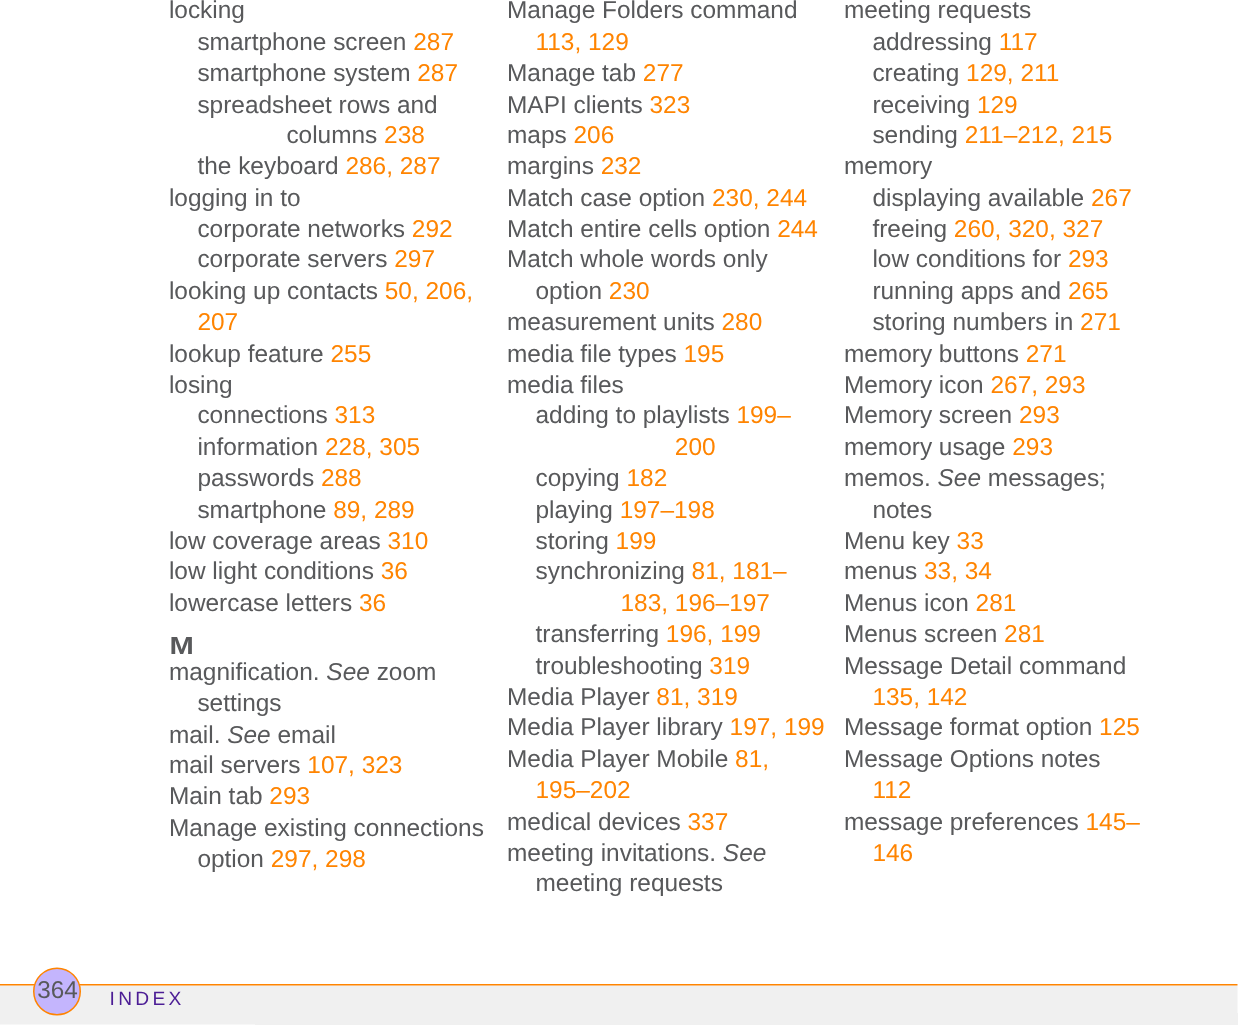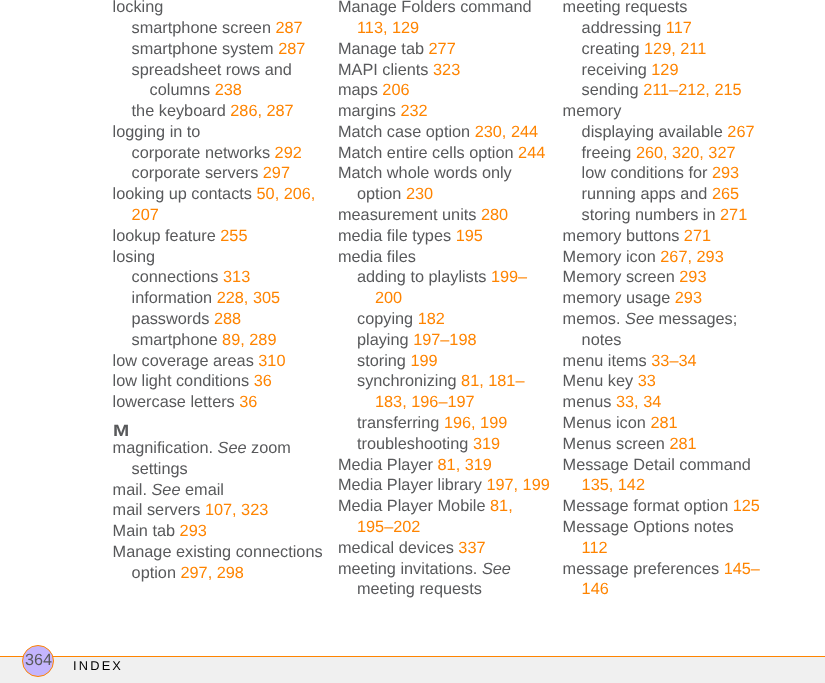--- a/index.html
+++ b/index.html
@@ -5,30 +5,30 @@
 <style>
   html,body{margin:0;padding:0;}
   body{width:825px;height:683px;background:#ffffff;font-family:"Liberation Sans",sans-serif;overflow:hidden;-webkit-font-smoothing:antialiased;text-rendering:geometricPrecision;}
   .page{position:relative;width:825px;height:683px;transform:translateZ(0);}
   .col{position:absolute;top:-2.9px;font-size:16.3px;line-height:20.8px;color:#58595b;}
   #column-1{left:112.6px;width:212px;}
   #column-2{left:338px;width:214px;}
   #column-3{left:562.6px;width:214px;}
   .entry{margin:0;white-space:nowrap;}
   .lvl1{padding-left:19px;}
-  .lvl2{padding-left:37px;}
+  .lvl2{padding-left:37px;text-align:center;}
   .ref{color:#ff8400;}
   .ital{font-style:italic;text-align:right;}
   .letter-heading{font-weight:bold;font-size:16.5px;color:#58595b;margin-top:13.4px;line-height:11.6px;}
   .letter-heading>span{display:inline-block;transform:scaleX(1.18);transform-origin:left;}
   .footer-band{position:absolute;left:0;top:657px;width:825px;height:26px;background:#f0f0f0;}
   .footer-rule{position:absolute;left:0;top:656px;width:825px;height:1px;background:#ff8400;}
   .page-badge{position:absolute;left:22.4px;top:645px;width:32px;height:32px;border:1.4px solid #ff8400;border-radius:50%;background:#c4b5fd;box-sizing:border-box;}
   .page-badge-num{display:block;width:100%;text-align:center;font-size:16.2px;line-height:29px;color:#58595b;}
-  .footer-label{position:absolute;left:73px;top:659.5px;font-size:12.8px;letter-spacing:2.2px;color:#000000;line-height:12px;}
+  .footer-label{position:absolute;left:73px;top:659.5px;font-size:12.8px;letter-spacing:2.2px;color:#4c1d95;line-height:12px;}
 </style>
 </head>
 <body>
 
 <div class="page">
   <div class="col" id="column-1">
       <div class="entry"><span>locking</span></div>
       <div class="entry lvl1"><span>smartphone screen </span><span class="ref">287</span></div>
       <div class="entry lvl1"><span>smartphone system </span><span class="ref">287</span></div>
       <div class="entry lvl1"><span>spreadsheet rows and</span></div>
@@ -99,21 +99,20 @@
       <div class="entry lvl1"><span>freeing </span><span class="ref">260, 320, 327</span></div>
       <div class="entry lvl1"><span>low conditions for </span><span class="ref">293</span></div>
       <div class="entry lvl1"><span>running apps and </span><span class="ref">265</span></div>
       <div class="entry lvl1"><span>storing numbers in </span><span class="ref">271</span></div>
       <div class="entry"><span>memory buttons </span><span class="ref">271</span></div>
       <div class="entry"><span>Memory icon </span><span class="ref">267, 293</span></div>
       <div class="entry"><span>Memory screen </span><span class="ref">293</span></div>
       <div class="entry"><span>memory usage </span><span class="ref">293</span></div>
       <div class="entry"><span>memos. </span><span class="ital">See</span><span> messages;</span></div>
       <div class="entry lvl1"><span>notes</span></div>
-      <div class="entry"><span>menu items </span><span class="ref">33–34</span></div>
       <div class="entry"><span>Menu key </span><span class="ref">33</span></div>
       <div class="entry"><span>menus </span><span class="ref">33, 34</span></div>
       <div class="entry"><span>Menus icon </span><span class="ref">281</span></div>
       <div class="entry"><span>Menus screen </span><span class="ref">281</span></div>
       <div class="entry"><span>Message Detail command</span></div>
       <div class="entry lvl1"><span class="ref">135, 142</span></div>
       <div class="entry"><span>Message format option </span><span class="ref">125</span></div>
       <div class="entry"><span>Message Options notes</span></div>
       <div class="entry lvl1"><span class="ref">112</span></div>
       <div class="entry"><span>message preferences </span><span class="ref">145–</span></div>

